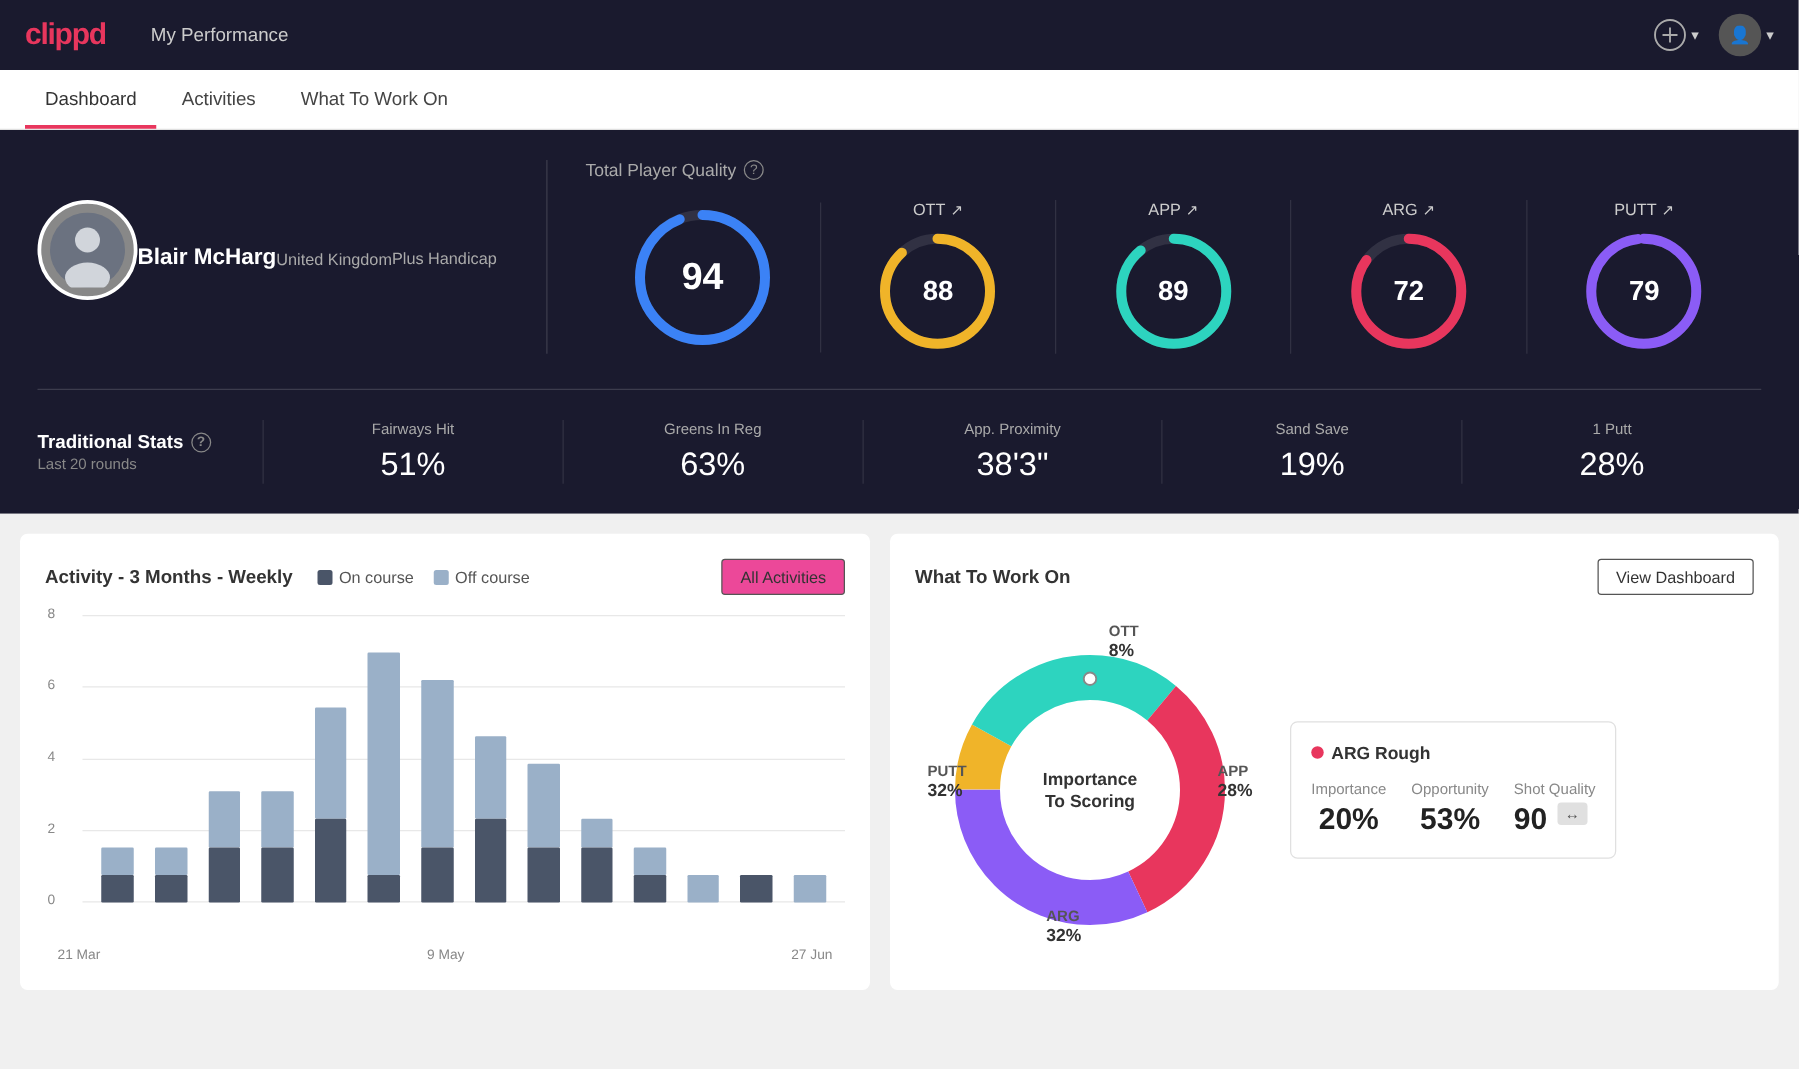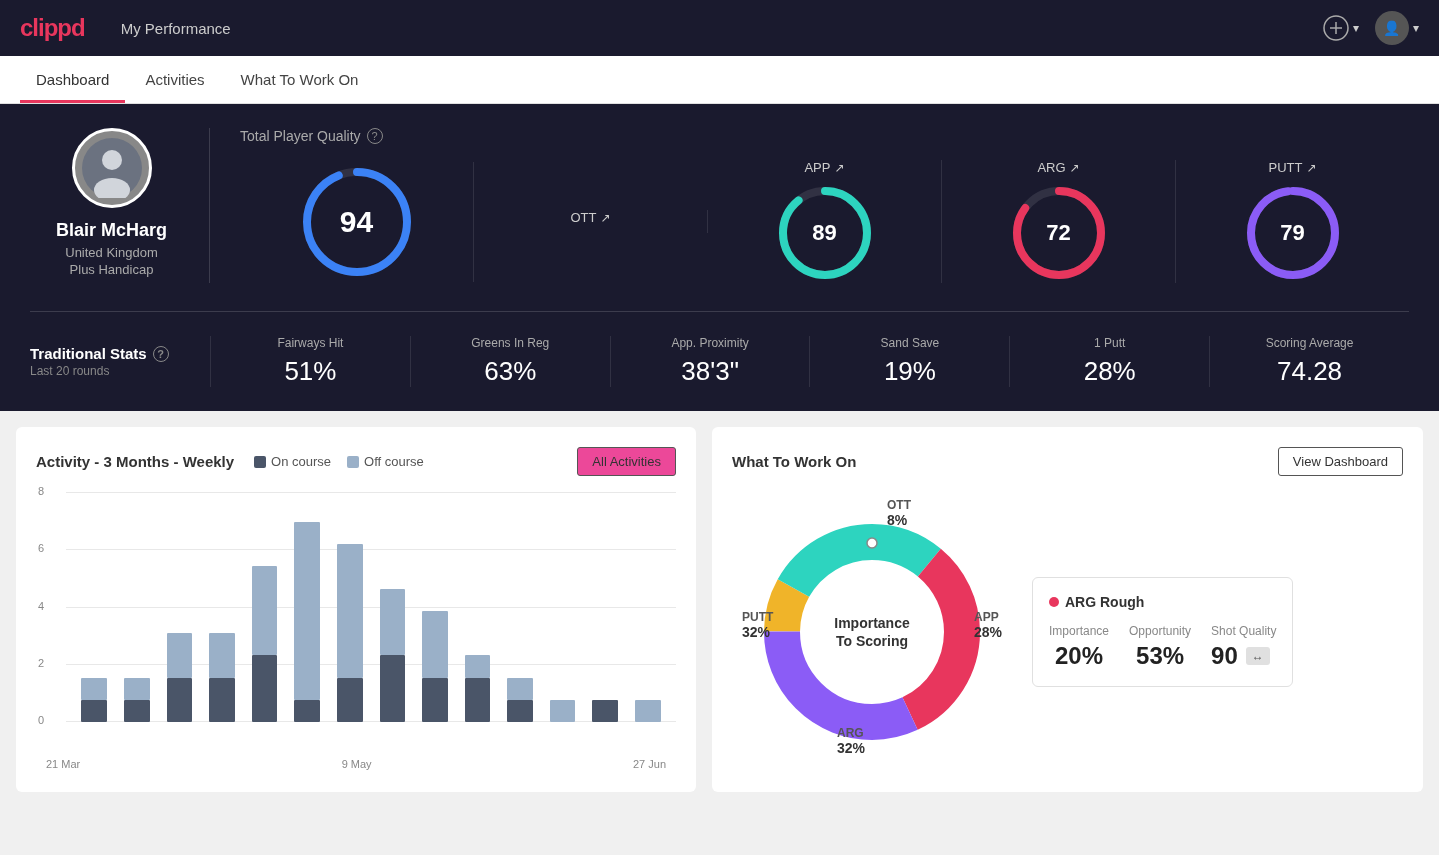--- a/index.html
+++ b/index.html
@@ -54,24 +54,24 @@
     .banner-top {
       display: flex;
       align-items: stretch;
       gap: 0;
       border-bottom: 1px solid rgba(255,255,255,0.15);
       padding-bottom: 28px;
       margin-bottom: 24px;
     }
     .player-info {
       display: flex;
-      flex-direction: column;
+      flex-direction: row;
       align-items: center;
       min-width: 180px;
-      padding-right: 16px;
+      padding-right: 40px;
       border-right: 1px solid rgba(255,255,255,0.15);
     }
     .player-avatar {
       width: 80px; height: 80px;
       border-radius: 50%;
       border: 3px solid #fff;
       background: #888;
       overflow: hidden;
       display: flex; align-items: center; justify-content: center;
       margin-bottom: 12px;
@@ -413,20 +413,27 @@
             </svg>
             <div class="gauge-value">94</div>
           </div>
         </div>
 
         <div class="gauge-item">
           <div class="gauge-label">
             <span>OTT</span>
             <span class="arrow-up">↗</span>
           </div>
+          <div class="gauge-ring" style="width:100px;height:100px;">
+            <svg width="100" height="100" viewBox="0 0 100 100">
+              <circle class="gauge-track" cx="50" cy="50" r="42" stroke-width="8"></circle>
+              <circle class="gauge-fill" cx="50" cy="50" r="42" stroke="#f0b429" stroke-width="8" stroke-dasharray="263.9" stroke-dashoffset="31.7" stroke-linecap="round"></circle>
+            </svg>
+            <div class="gauge-value" style="font-size:22px;">88</div>
+          </div>
         </div>
 
         <div class="gauge-item">
           <div class="gauge-label">
             <span>APP</span>
             <span class="arrow-up">↗</span>
           </div>
           <div class="gauge-ring" style="width:100px;height:100px;">
             <svg width="100" height="100" viewBox="0 0 100 100">
               <circle class="gauge-track" cx="50" cy="50" r="42" stroke-width="8"></circle>
@@ -487,24 +494,20 @@
       <div class="stat-label">App. Proximity</div>
       <div class="stat-value">38'3"</div>
     </div>
     <div class="stat-item">
       <div class="stat-label">Sand Save</div>
       <div class="stat-value">19%</div>
     </div>
     <div class="stat-item">
       <div class="stat-label">1 Putt</div>
       <div class="stat-value">28%</div>
-    </div>
-    <div class="stat-item">
-      <div class="stat-label">Scoring Average</div>
-      <div class="stat-value">74.28</div>
     </div>
   </div>
 </div>
 
 <div class="bottom-panels">
 
   <div class="panel panel-left">
     <div class="panel-header">
       <div style="display:flex;align-items:center;gap:20px;">
         <span class="panel-title">Activity - 3 Months - Weekly</span>
@@ -682,21 +685,21 @@
           <div class="info-metric">
             <div class="info-metric-label">Importance</div>
             <div class="info-metric-value">20%</div>
           </div>
           <div class="info-metric">
             <div class="info-metric-label">Opportunity</div>
             <div class="info-metric-value">53%</div>
           </div>
           <div class="info-metric">
             <div class="info-metric-label">Shot Quality</div>
-            <div style="display:flex;align-items:center;gap:4px;">
+            <div style="display:flex;align-items:flex-start;gap:4px;">
               <div class="info-metric-value">90</div>
               <span class="info-metric-badge">↔</span>
             </div>
           </div>
         </div>
       </div>
     </div>
   </div>
 </div>
 

